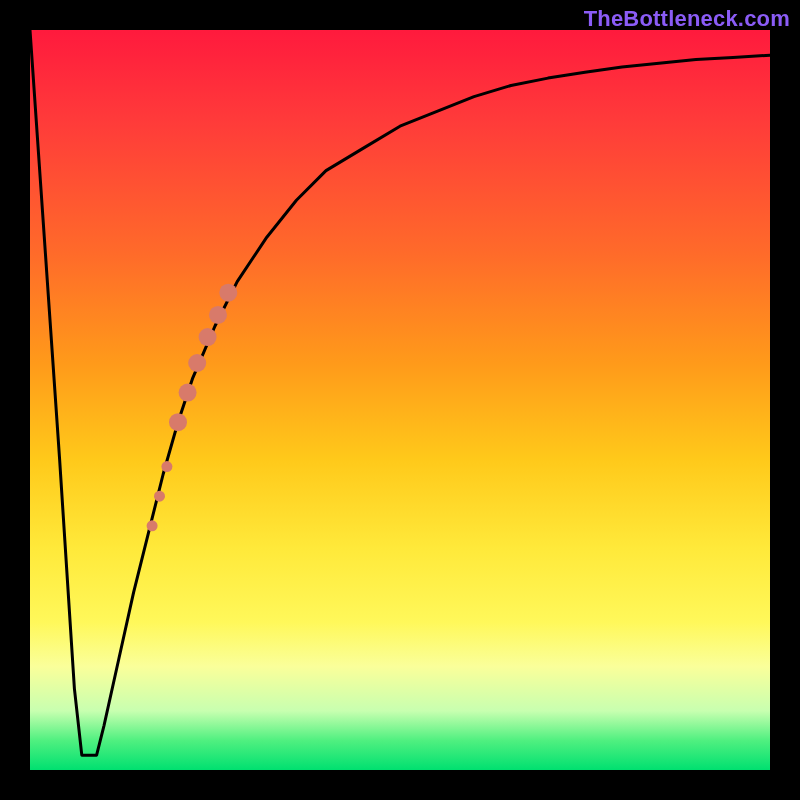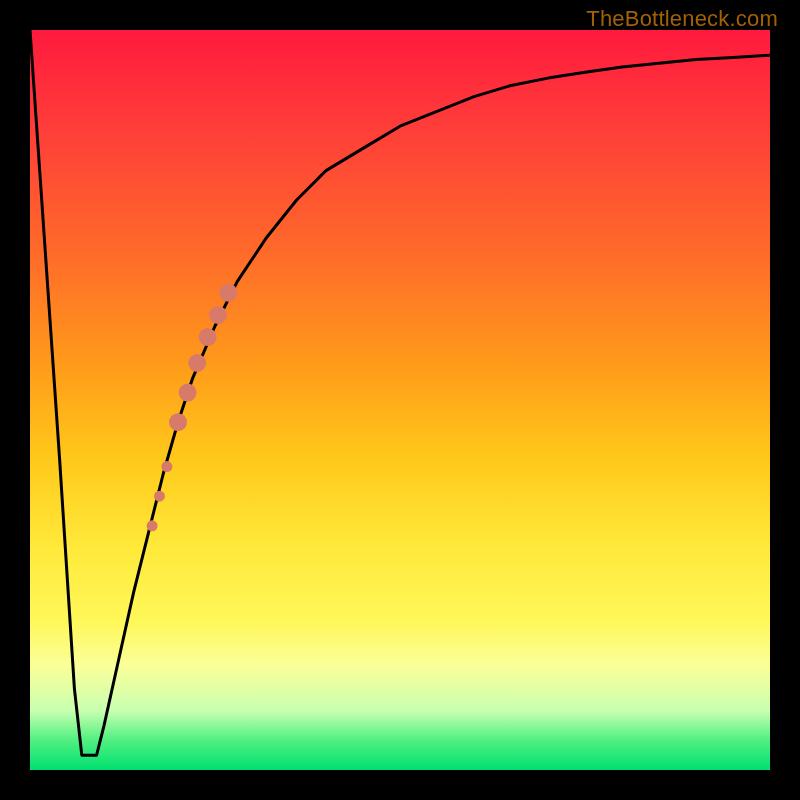--- a/index.html
+++ b/index.html
@@ -34,24 +34,24 @@
       #fff85a 80%,
       #faff9a 86%,
       #c8ffb0 92%,
       #50f080 96%,
       #00e070 100%
     );
   }
   .watermark {
     position: absolute;
     top: 6px;
-    right: 22px;
-    color: #a16207;
+    right: 10px;
+    color: #8b5cf6;
     font-size: 22px;
-    font-weight: 400;
+    font-weight: 700;
     letter-spacing: 0.2px;
     user-select: none;
     pointer-events: none;
   }
   svg.curve {
     position: absolute;
     left: 0;
     top: 0;
     width: 740px;
     height: 740px;

